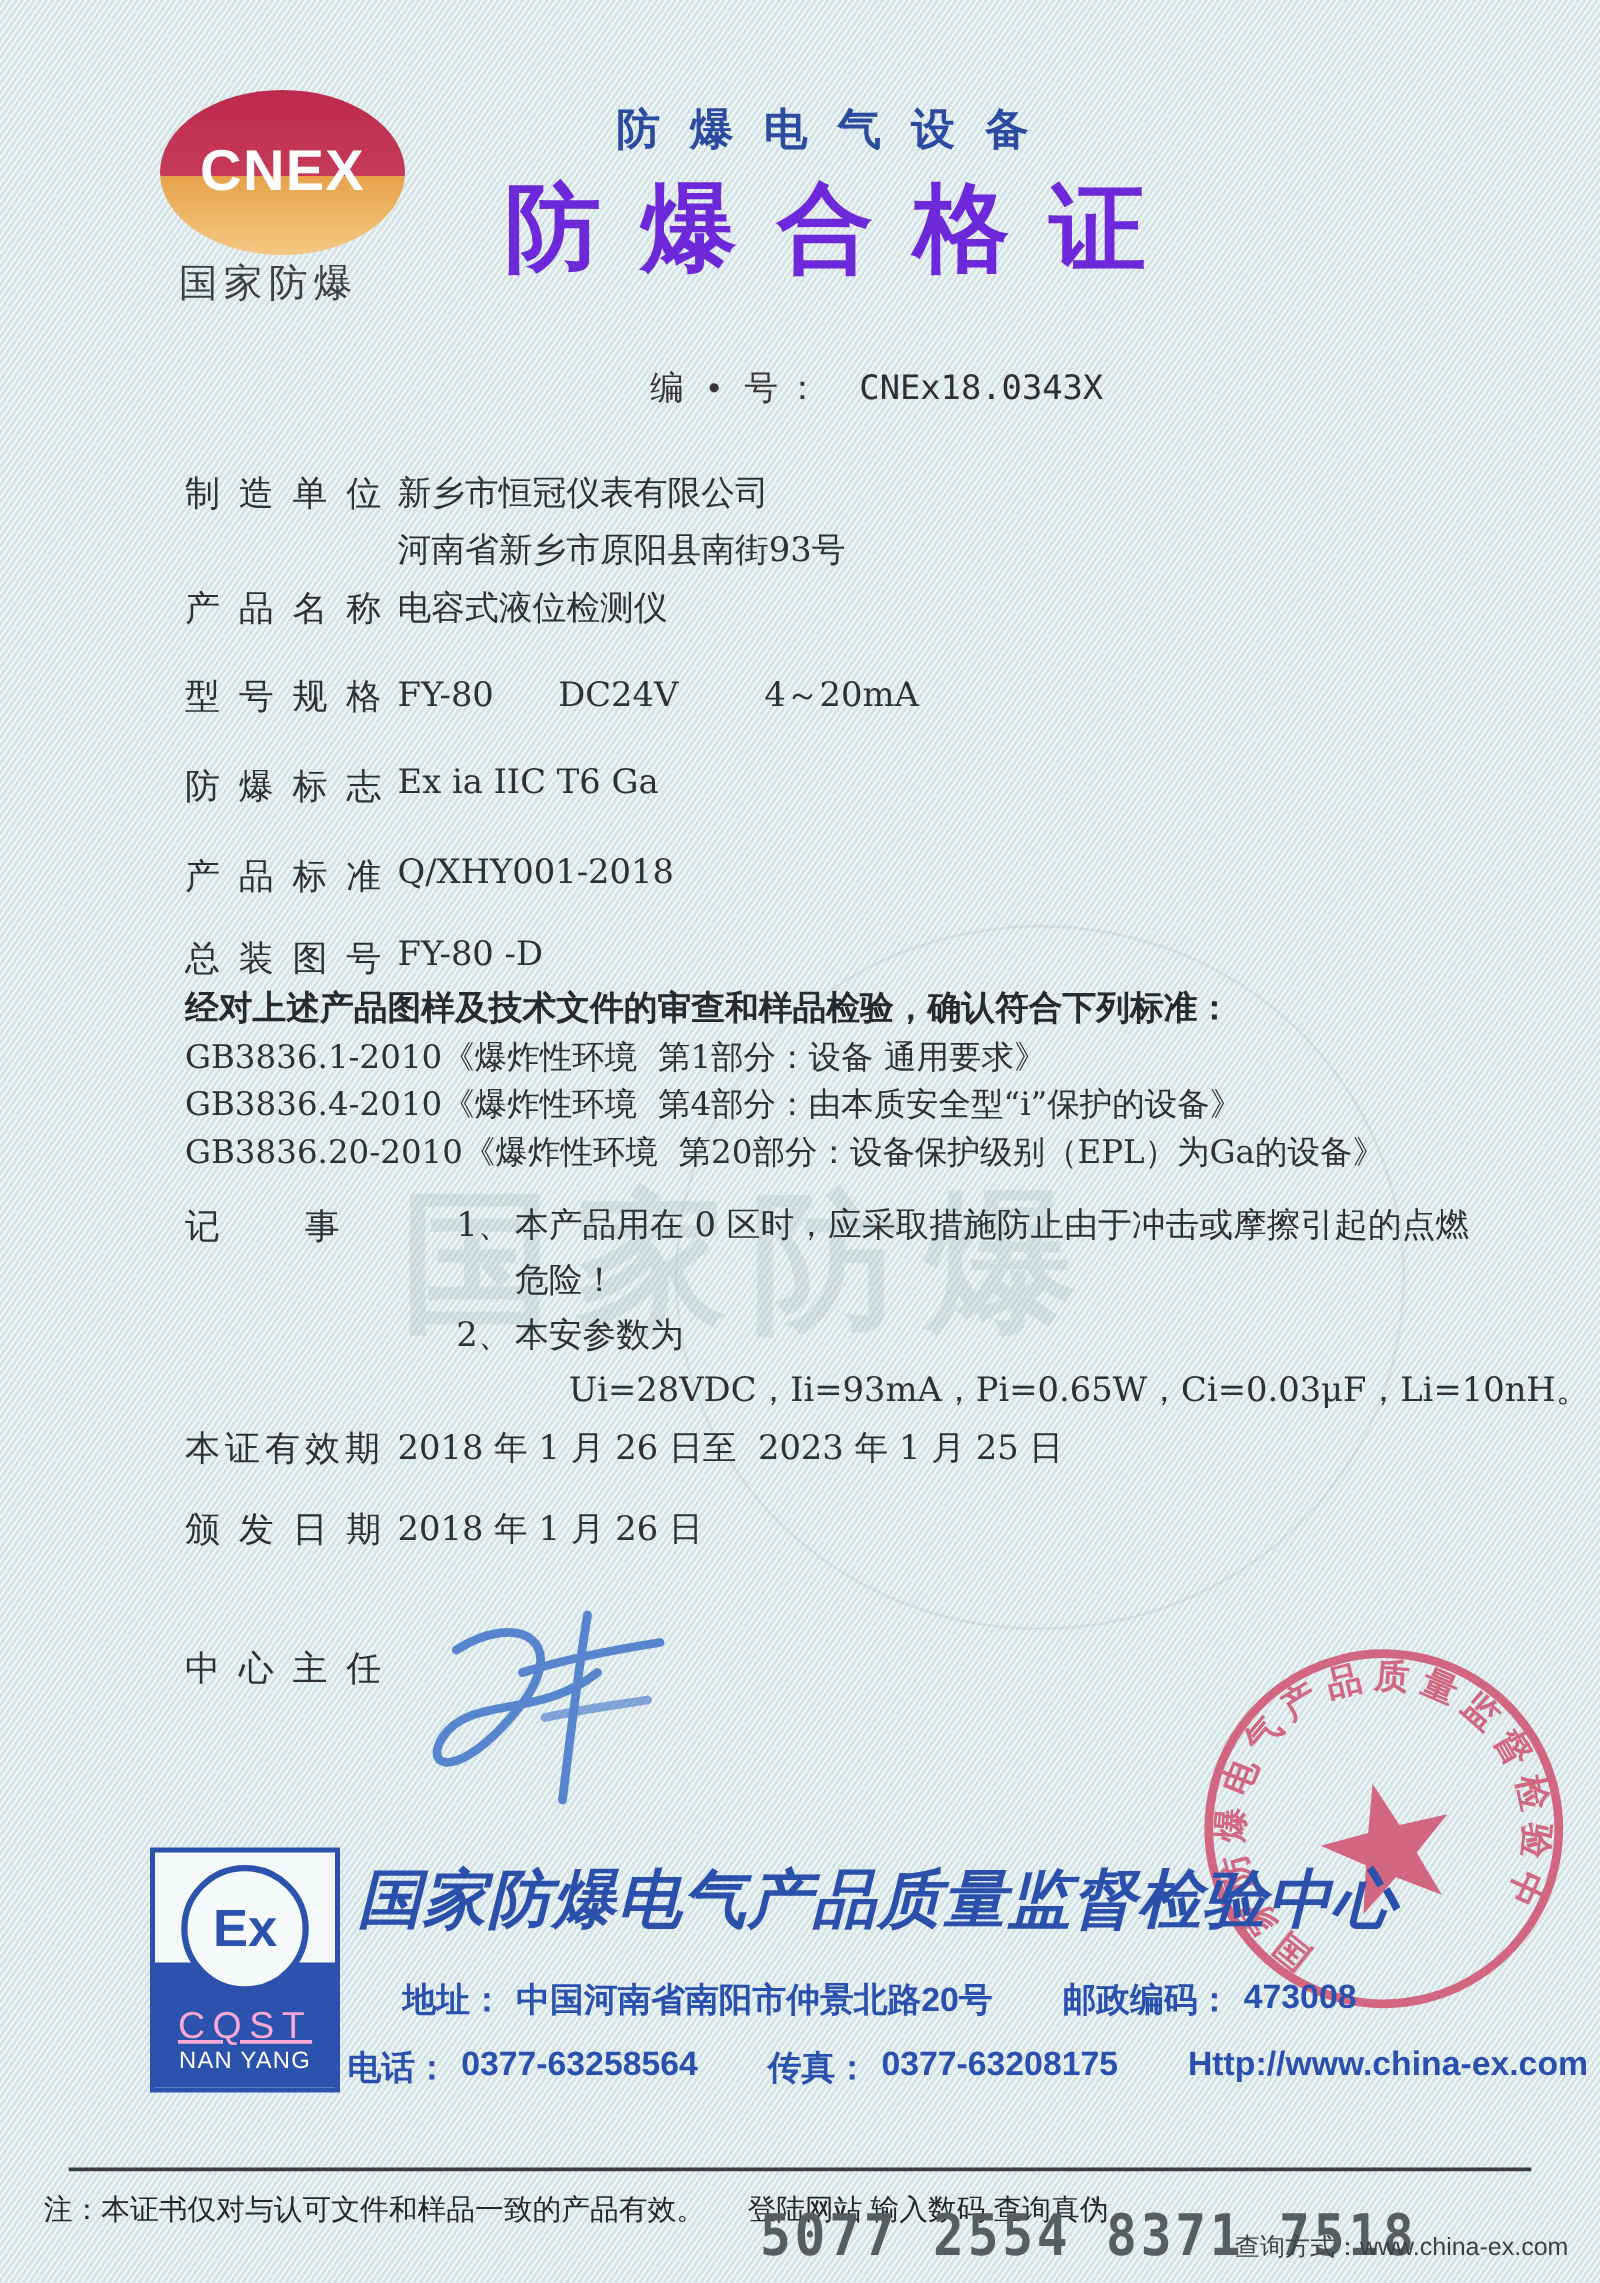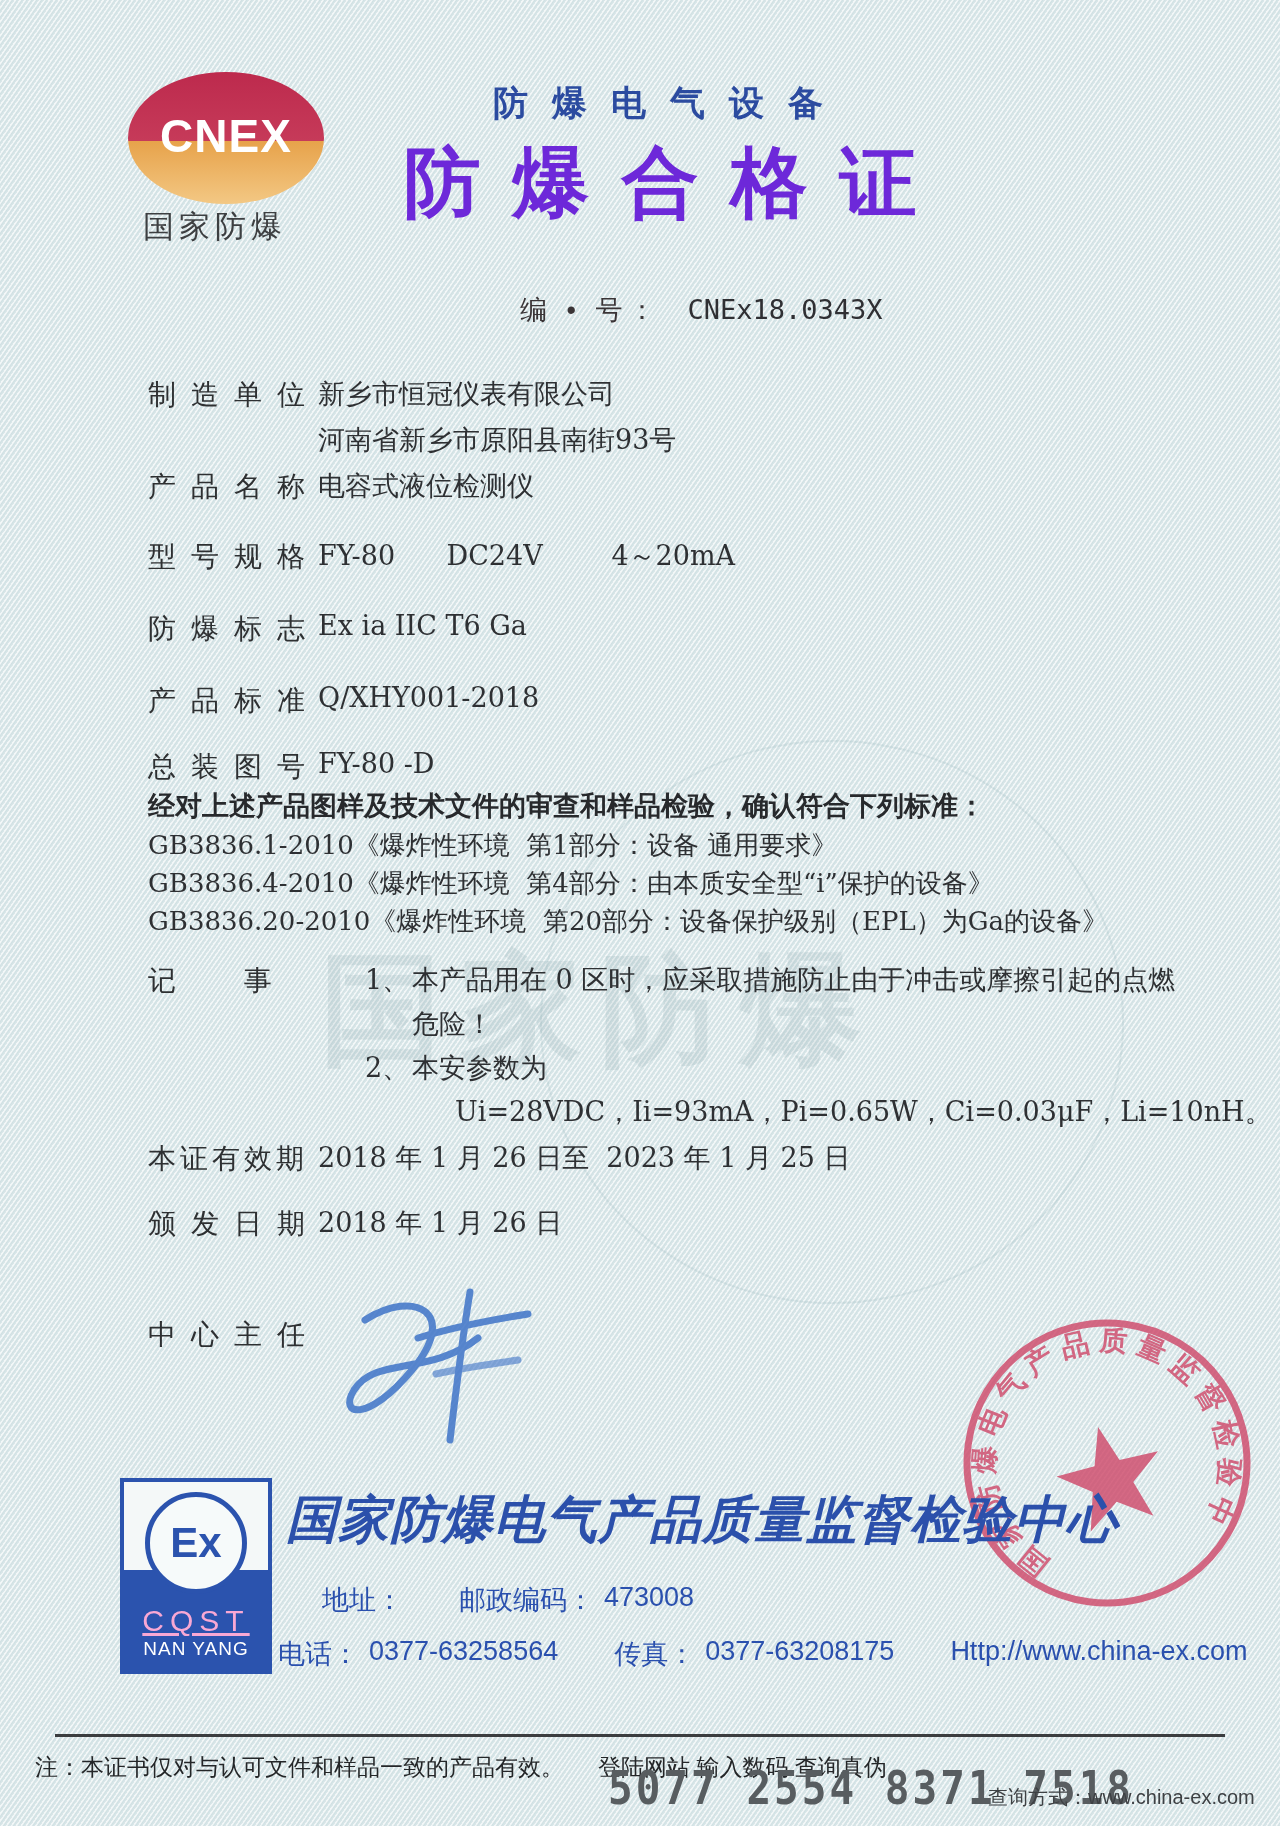--- a/index.html
+++ b/index.html
@@ -50,21 +50,21 @@
   .cqst-box{left:120px;top:1478px;width:144px;height:188px;border:4px solid #2b53ae;background:#f4f8f8;}
   .cqst-bottom{position:absolute;left:0;right:0;bottom:0;height:92px;background:#2b53ae;
     display:flex;flex-direction:column;align-items:center;justify-content:flex-end;padding-bottom:8px;}
   .cqst-circle{position:absolute;left:50%;top:10px;transform:translateX(-50%);width:92px;height:92px;
     border-radius:50%;border:5px solid #2b53ae;background:#f6fafa;display:flex;align-items:center;justify-content:center;}
   .cqst-ex{color:#2b53ae;font-weight:bold;font-size:42px;}
   .cqst-line1{color:#f9a8d4;font-size:30px;letter-spacing:6px;line-height:1.1;text-decoration:underline;}
   .cqst-line2{color:#fff;font-size:19px;letter-spacing:1px;line-height:1.3;}
   .org-name{left:286px;top:1486px;width:770px;font-size:51px;font-weight:bold;font-style:italic;
     color:#2b50ab;font-family:"Liberation Serif",serif;white-space:nowrap;letter-spacing:1px;}
-  .org-line{font-size:27px;font-weight:normal;color:#2a50ae;display:flex;gap:10px;white-space:nowrap;}
+  .org-line{font-size:27px;font-weight:bold;color:#2a50ae;display:flex;gap:10px;white-space:nowrap;}
   .org-addr{left:322px;top:1582px;}
   .org-phone{left:278px;top:1636px;}
   .org-line .gap{width:36px;}
   
   .foot-rule{left:55px;top:1734px;width:1170px;height:3px;background:#3b3d3f;}
   .foot-note{left:35px;top:1752px;font-size:23px;color:#242628;font-weight:500;display:flex;gap:34px;white-space:nowrap;}
   .foot-code{left:608px;top:1764px;font-size:41px;color:#585d60;font-family:"DejaVu Sans Mono",monospace;
     font-weight:bold;letter-spacing:3px;transform:scaleY(1.12);}
   .foot-query{left:988px;top:1784px;font-size:20px;color:#3e4144;white-space:nowrap;}
 </style>
@@ -146,20 +146,21 @@
     <span class="cqst-line1">CQST</span>
     <span class="cqst-line2">NAN YANG</span>
   </div>
   <div class="cqst-circle">
     <span class="cqst-ex">Ex</span>
   </div>
 </div>
 <div class="abs org-name">国家防爆电气产品质量监督检验中心</div>
 <div class="abs org-line org-addr">
   <span>地址：</span>
+  <span>中国河南省南阳市仲景北路20号</span>
   <span class="gap"></span>
   <span>邮政编码：</span>
   <span>473008</span>
 </div>
 <div class="abs org-line org-phone">
   <span>电话：</span>
   <span>0377-63258564</span>
   <span class="gap"></span>
   <span>传真：</span>
   <span>0377-63208175</span>

